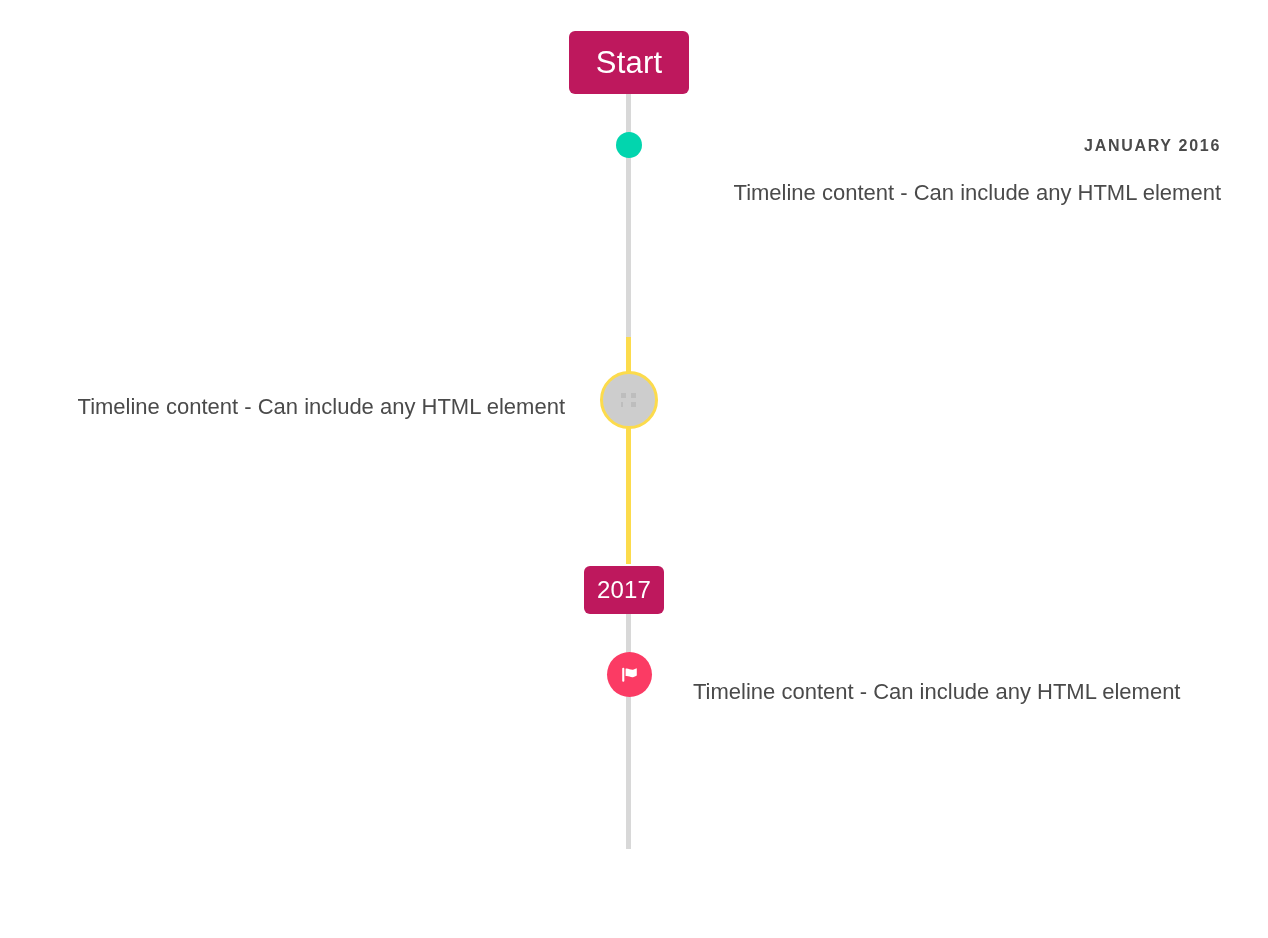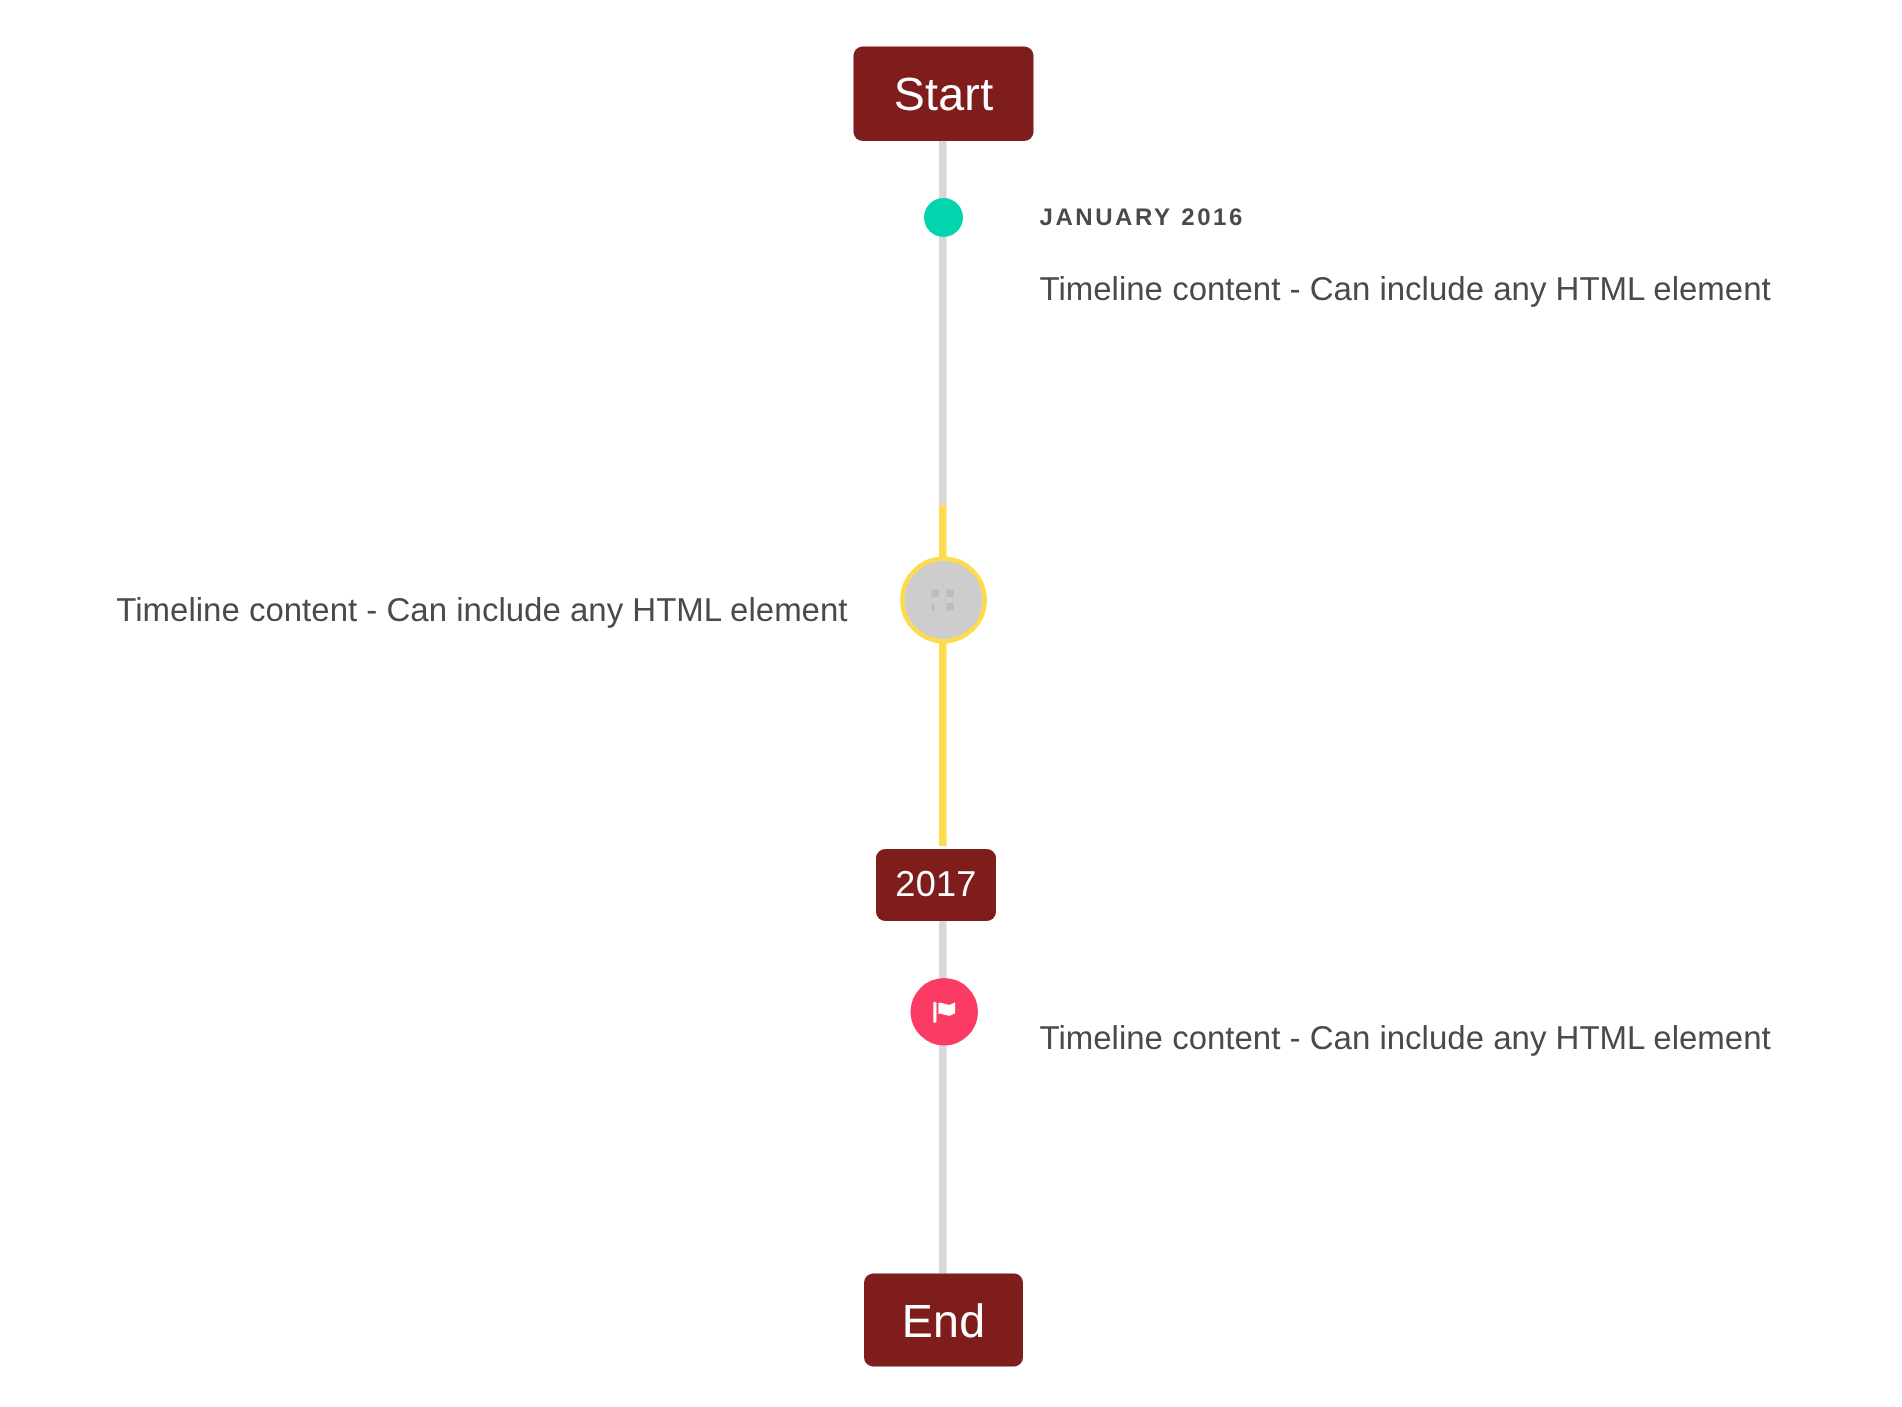--- a/index.html
+++ b/index.html
@@ -32,21 +32,21 @@
   .axis-yellow-1{ top: 337px; height: 35px;  }   
   .axis-yellow-2{ top: 428px; height: 136px; }   
   .axis-mid     { top: 614px; height: 235px; }   
 
   
   .badge {
     position: absolute;
     display: flex;
     align-items: center;
     justify-content: center;
-    background: #7f1d1d;
+    background: #be185d;
     color: #ffffff;
     border-radius: 6px;
     font-size: 30px;
     font-weight: 400;
     letter-spacing: 0.2px;
     line-height: 1;
     white-space: nowrap;
     z-index: 5;
   }
   #badge-start { left: 569px; top: 31px;  width: 120px; height: 63px; font-size: 31px; }
@@ -103,21 +103,21 @@
     margin-top: 22px;
     font-size: 22px;
     font-weight: 400;
     color: #4a4a4a;
     line-height: 1.42;
   }
 
   .entry-right { left: 693px; width: 528px; text-align: left; }
   .entry-left  { left: 40px;  width: 525px; text-align: right; }
 
-  #entry-jan { top: 136px; }
+  #entry-jan { top: 136px; text-align: right; }
   #entry-feb { top: 369px; }
   #entry-mar { top: 654px; }
 </style>
 </head>
 <body>
 
 <div id="timeline-root">
 
   <div class="axis-seg axis-gray axis-top"></div>
   <div class="axis-seg axis-yellow axis-yellow-1"></div>
@@ -154,15 +154,14 @@
       <path d="M7.2 5.2 C10 4.1 13 7.2 16 6.1 C17.6 5.5 18.6 5.0 19.4 4.6
                L19.4 12.6 C18.6 13.1 17.6 13.6 16 14.1
                C13 15.2 10 12.2 7.2 13.2 Z" fill="#ffffff"></path>
     </svg>
   </div>
 
   <div class="entry entry-right" id="entry-mar">
     <div class="entry-body">Timeline content - Can include any HTML element</div>
   </div>
 
-  <div class="badge" id="badge-end">End</div>
 
 </div>
 
 </body></html>

